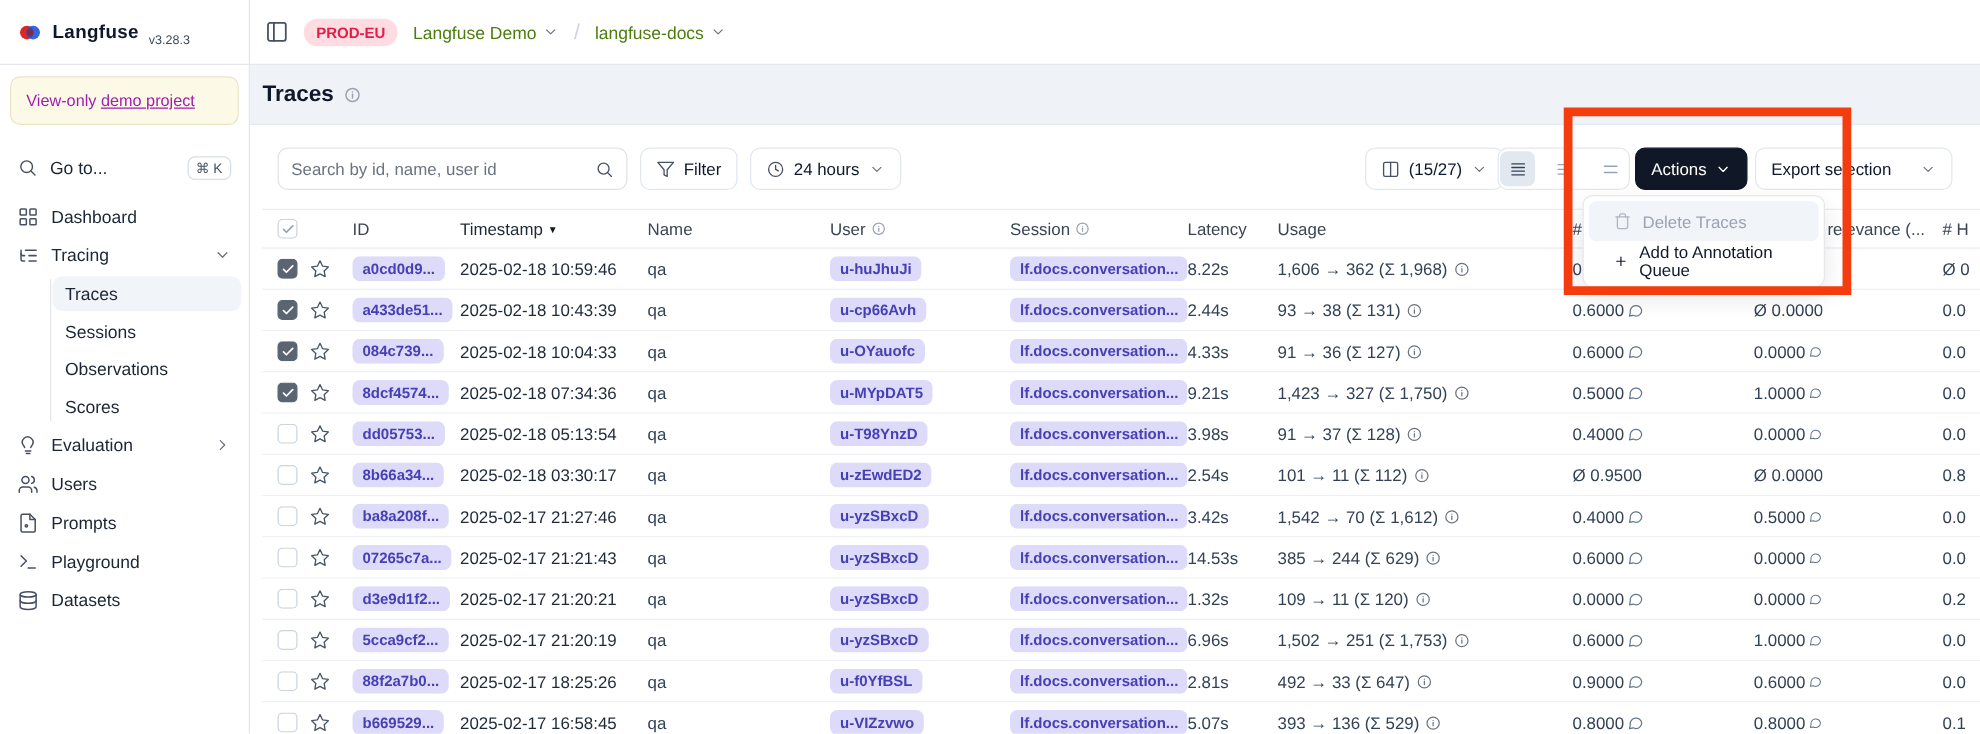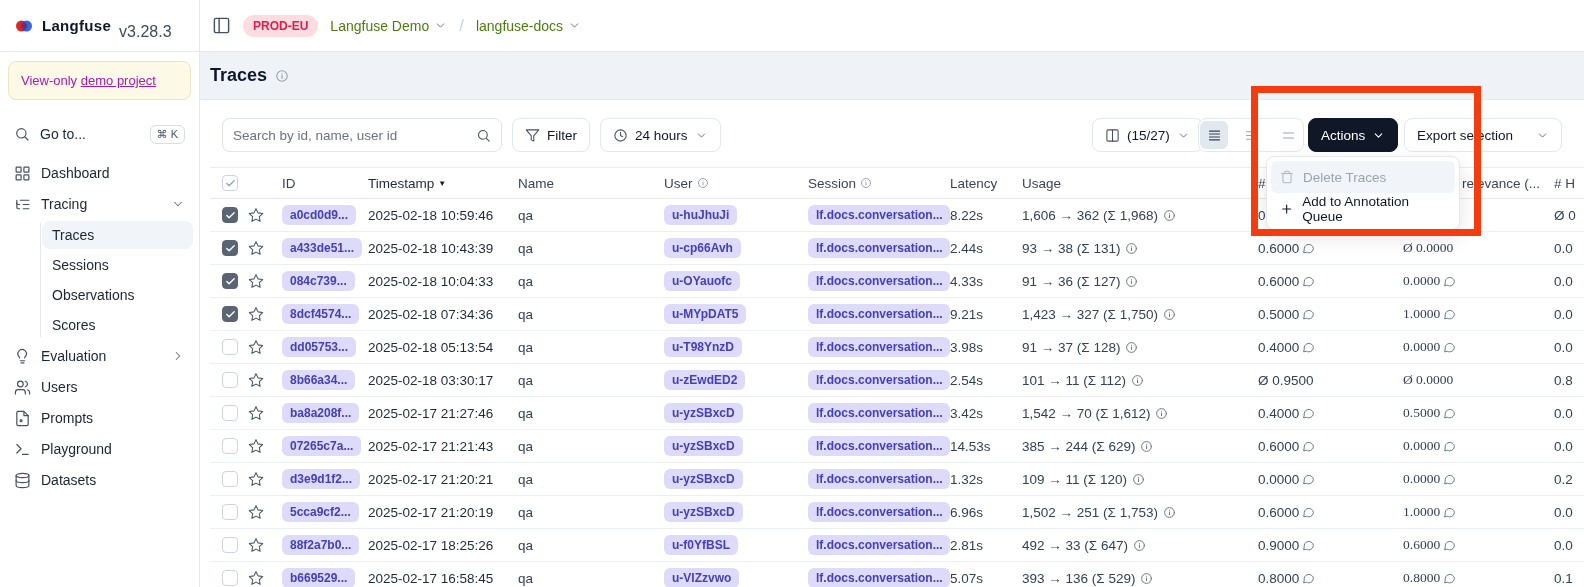--- a/index.html
+++ b/index.html
@@ -5,21 +5,21 @@
   * { margin:0; padding:0; box-sizing:border-box; }
   html,body { width:1584px; height:587px; overflow:hidden; }
   body { font-family:"Liberation Sans","DejaVu Sans",sans-serif; background:#fff; color:#111827; position:relative; font-size:14px; }
   svg { display:block; }
   .ic { stroke:#475063; stroke-width:1.7; fill:none; stroke-linecap:round; stroke-linejoin:round; }
 
   
   .sidebar { position:absolute; left:0; top:0; width:200px; height:587px; background:#fff; border-right:1px solid #e5e7eb; }
   .logo-row { height:52px; display:flex; align-items:center; padding:0 14px; border-bottom:1px solid #e5e7eb; gap:8px; }
   .brand { font-weight:bold; font-size:15px; letter-spacing:.3px; color:#0f172a; }
-  .version { font-size:16px; color:#3f4a5a; margin-top:13px; }
+  .version { font-size:10px; color:#3f4a5a; margin-top:13px; }
   .viewonly { margin:9px 8px 6px 8px; background:#fcf9e7; border:1px solid #ebe5c6; border-radius:8px; padding:11px 12px; font-size:13px; color:#a21caf; }
   .viewonly u { text-decoration:underline; cursor:pointer; }
   .goto { margin:18px 6px 6px 6px; height:32px; display:flex; align-items:center; gap:10px; padding:0 8px; border-radius:8px; cursor:pointer; }
   .goto-label { font-size:14px; color:#1b2533; flex:1; }
   .kbd { font-size:11px; color:#475569; border:1px solid #d8dee6; border-radius:6px; padding:2px 6px; background:#fff; }
   .nav { padding:2px 6px; }
   .nav-item { height:30px; display:flex; align-items:center; gap:10px; padding:0 8px; border-radius:8px; cursor:pointer; color:#1b2533; font-size:14px; }
   .nav-item .lbl { flex:1; }
   .nav-item + .nav-item { margin-top:1px; }
   .sub-wrap { position:relative; margin:1px 0 1px 0; padding-left:36px; }
@@ -62,36 +62,36 @@
   .c-check { width:38px; padding-left:12px; }
   .c-star { width:26px; }
   .c-id { width:92px; padding-left:8px; }
   .c-ts { width:140px; padding-left:2px; color:#1f2937; }
   .c-name { width:150px; padding-left:12px; }
   .c-user { width:146px; padding-left:8px; }
   .c-session { width:148px; padding-left:6px; }
   .c-lat { width:72px; }
   .c-usage { width:226px; gap:5px; }
   .c-s0 { width:150px; padding-left:10px; gap:3px; }
-  .c-s1 { width:60px; padding-left:5px; gap:3px;font-family:Liberation Serif, serif; }
+  .c-s1 { width:60px; padding-left:5px; gap:3px; }
   .c-s2 { width:90px; padding-left:4px; gap:3px; }
   .c-s3 { flex:1; padding-left:6px; gap:3px; }
   .cbx { width:16px; height:16px; border:1.5px solid #cbd5e1; border-radius:4px; background:#fff; display:flex; align-items:center; justify-content:center; cursor:pointer; }
   .cbx svg { display:none; }
   .cbx.checked { background:#5a6472; border-color:#5a6472; }
   .cbx.checked svg { display:block; }
   .cbx.head svg { display:block; }
   .badge { background:#dedbfa; color:#4540b5; font-weight:600; font-size:12px; border-radius:6px; padding:3px 8px; cursor:pointer; white-space:nowrap; overflow:hidden; }
   .star-btn { cursor:pointer; display:flex; }
   .sort { font-size:8px; margin-left:4px; color:#0f172a; }
   .hinfo { margin-left:4px; display:flex; }
 
   
   .menu { position:absolute; left:1266px; top:156px; width:194px; background:#fff; border:1px solid #e5e7eb; border-radius:8px; box-shadow:0 8px 20px rgba(15,23,42,.10); padding:4px; z-index:40; }
-  .menu-item { height:32px; display:flex; align-items:center; gap:9px; padding:0 9px; border-radius:6px; font-size:13.5px; cursor:pointer; }
+  .menu-item { height:32px; display:flex; align-items:center; gap:9px; padding:0 20px; border-radius:6px; font-size:13.5px; cursor:pointer; }
   .menu-item.disabled { background:#f1f5f9; color:#9aa3b2; }
   .menu-item.normal { color:#0f172a; }
 
   
   .annotation { position:absolute; left:1251px; top:86px; width:230px; height:150px; border:7px solid #f43c0e; z-index:50; pointer-events:none; }
 </style>
 </head>
 <body>
 
 <aside class="sidebar">

